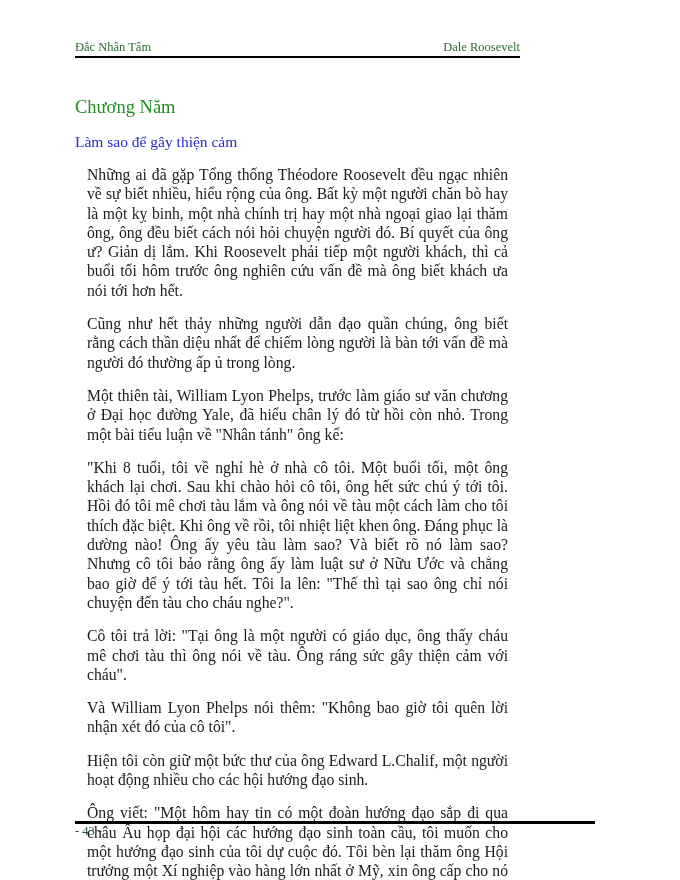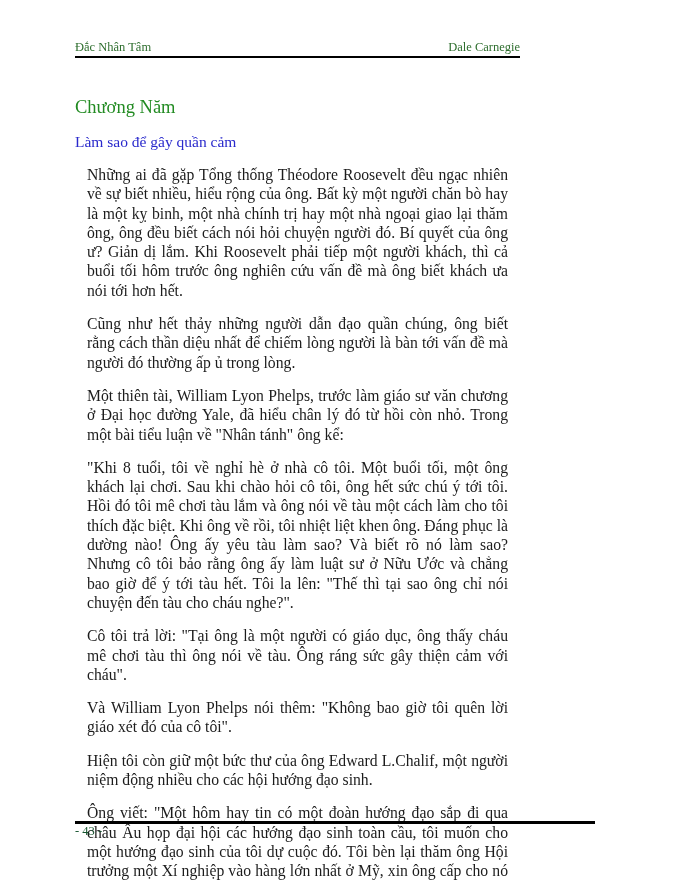--- a/index.html
+++ b/index.html
@@ -69,36 +69,36 @@
   }
 </style>
 </head>
 <body>
 
 <div class="page">
   <div class="content">
 
     <div class="header-row">
       <span>Đắc Nhân Tâm</span>
-      <span>Dale Carnegie</span>
+      <span>Dale Roosevelt</span>
     </div>
     <hr class="header-rule">
 
     <h1 class="chapter-title">Chương Năm</h1>
 
-    <h2 class="section-title">Làm sao để gây quần cảm</h2>
+    <h2 class="section-title">Làm sao để gây thiện cảm</h2>
 
     <div class="body-text">
       <p>Những ai đã gặp Tổng thống Théodore Roosevelt đều ngạc nhiên về sự biết nhiều, hiểu rộng của ông. Bất kỳ một người chăn bò hay là một kỵ binh, một nhà chính trị hay một nhà ngoại giao lại thăm ông, ông đều biết cách nói hỏi chuyện người đó. Bí quyết của ông ư? Giản dị lắm. Khi Roosevelt phải tiếp một người khách, thì cả buổi tối hôm trước ông nghiên cứu vấn đề mà ông biết khách ưa nói tới hơn hết.</p>
       <p>Cũng như hết thảy những người dẫn đạo quần chúng, ông biết rằng cách thần diệu nhất để chiếm lòng người là bàn tới vấn đề mà người đó thường ấp ủ trong lòng.</p>
       <p>Một thiên tài, William Lyon Phelps, trước làm giáo sư văn chương ở Đại học đường Yale, đã hiểu chân lý đó từ hồi còn nhỏ. Trong một bài tiểu luận về "Nhân tánh" ông kể:</p>
       <p>"Khi 8 tuổi, tôi về nghỉ hè ở nhà cô tôi. Một buổi tối, một ông khách lại chơi. Sau khi chào hỏi cô tôi, ông hết sức chú ý tới tôi. Hồi đó tôi mê chơi tàu lắm và ông nói về tàu một cách làm cho tôi thích đặc biệt. Khi ông về rồi, tôi nhiệt liệt khen ông. Đáng phục là dường nào! Ông ấy yêu tàu làm sao? Và biết rõ nó làm sao? Nhưng cô tôi bảo rằng ông ấy làm luật sư ở Nữu Ước và chẳng bao giờ để ý tới tàu hết. Tôi la lên: "Thế thì tại sao ông chỉ nói chuyện đến tàu cho cháu nghe?".</p>
       <p>Cô tôi trả lời: "Tại ông là một người có giáo dục, ông thấy cháu mê chơi tàu thì ông nói về tàu. Ông ráng sức gây thiện cảm với cháu".</p>
-      <p>Và William Lyon Phelps nói thêm: "Không bao giờ tôi quên lời giáo xét đó của cô tôi".</p>
-      <p>Hiện tôi còn giữ một bức thư của ông Edward L.Chalif, một người niệm động nhiều cho các hội hướng đạo sinh.</p>
+      <p>Và William Lyon Phelps nói thêm: "Không bao giờ tôi quên lời nhận xét đó của cô tôi".</p>
+      <p>Hiện tôi còn giữ một bức thư của ông Edward L.Chalif, một người hoạt động nhiều cho các hội hướng đạo sinh.</p>
       <p>Ông viết: "Một hôm hay tin có một đoàn hướng đạo sắp đi qua châu Âu họp đại hội các hướng đạo sinh toàn cầu, tôi muốn cho một hướng đạo sinh của tôi dự cuộc đó. Tôi bèn lại thăm ông Hội trưởng một Xí nghiệp vào hàng lớn nhất ở Mỹ, xin ông cấp cho nó phí tổn du lịch.</p>
     </div>
   </div>
 
   <div class="footer">
     <hr class="footer-rule">
     <div class="page-number">- 43 -</div>
   </div>
 </div>
 

